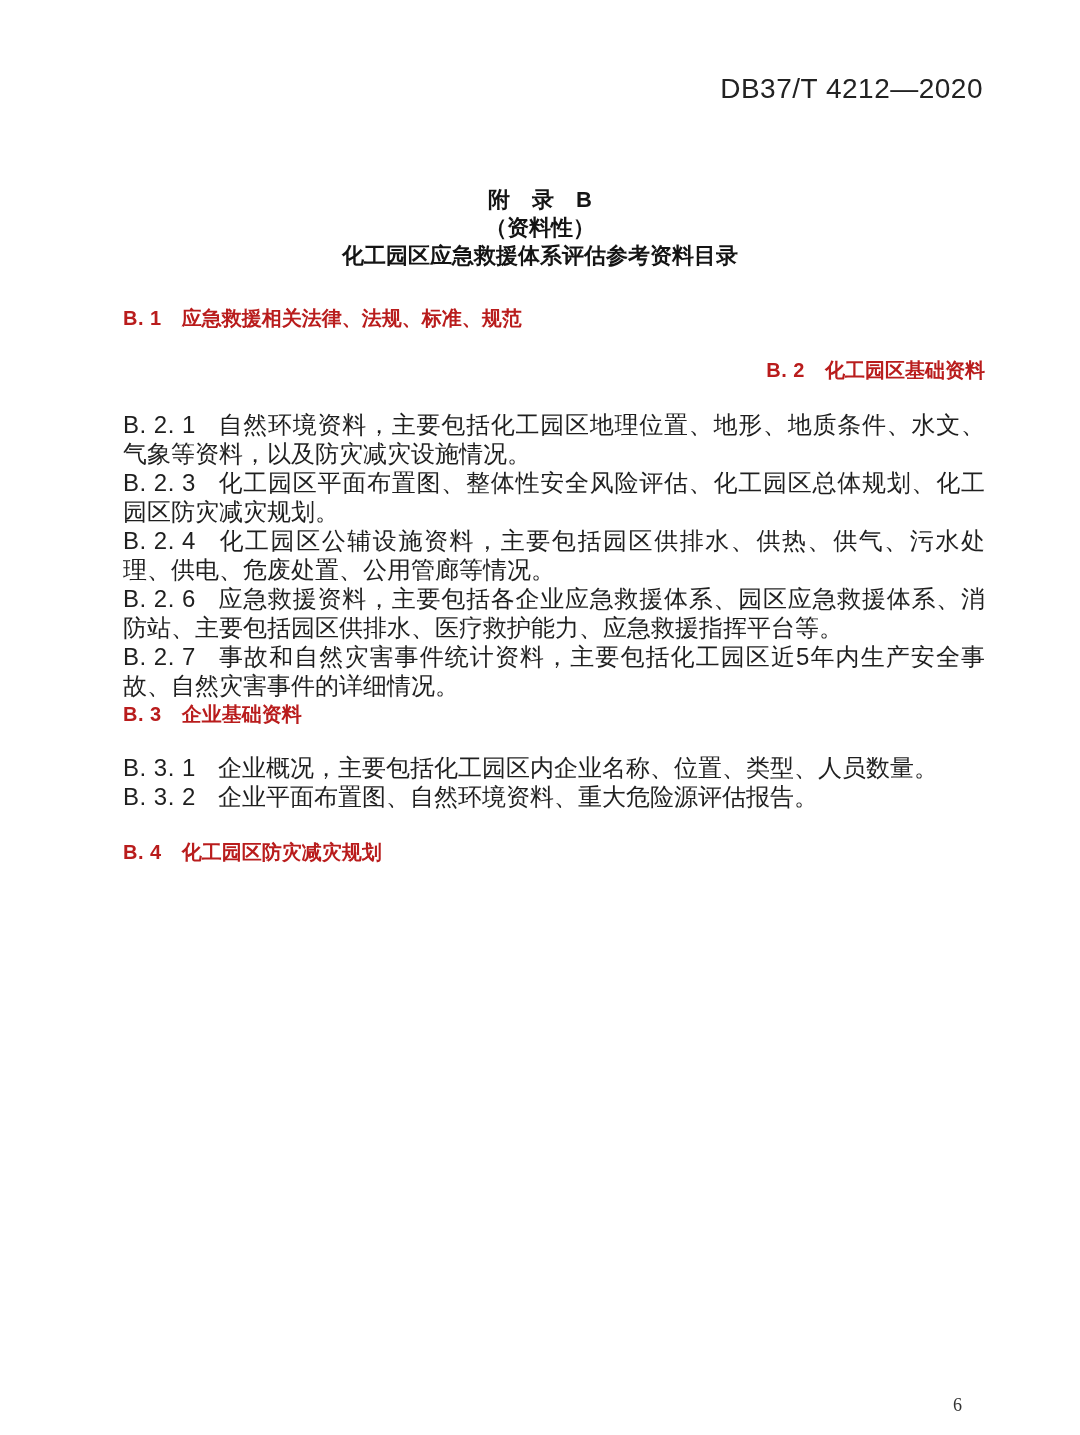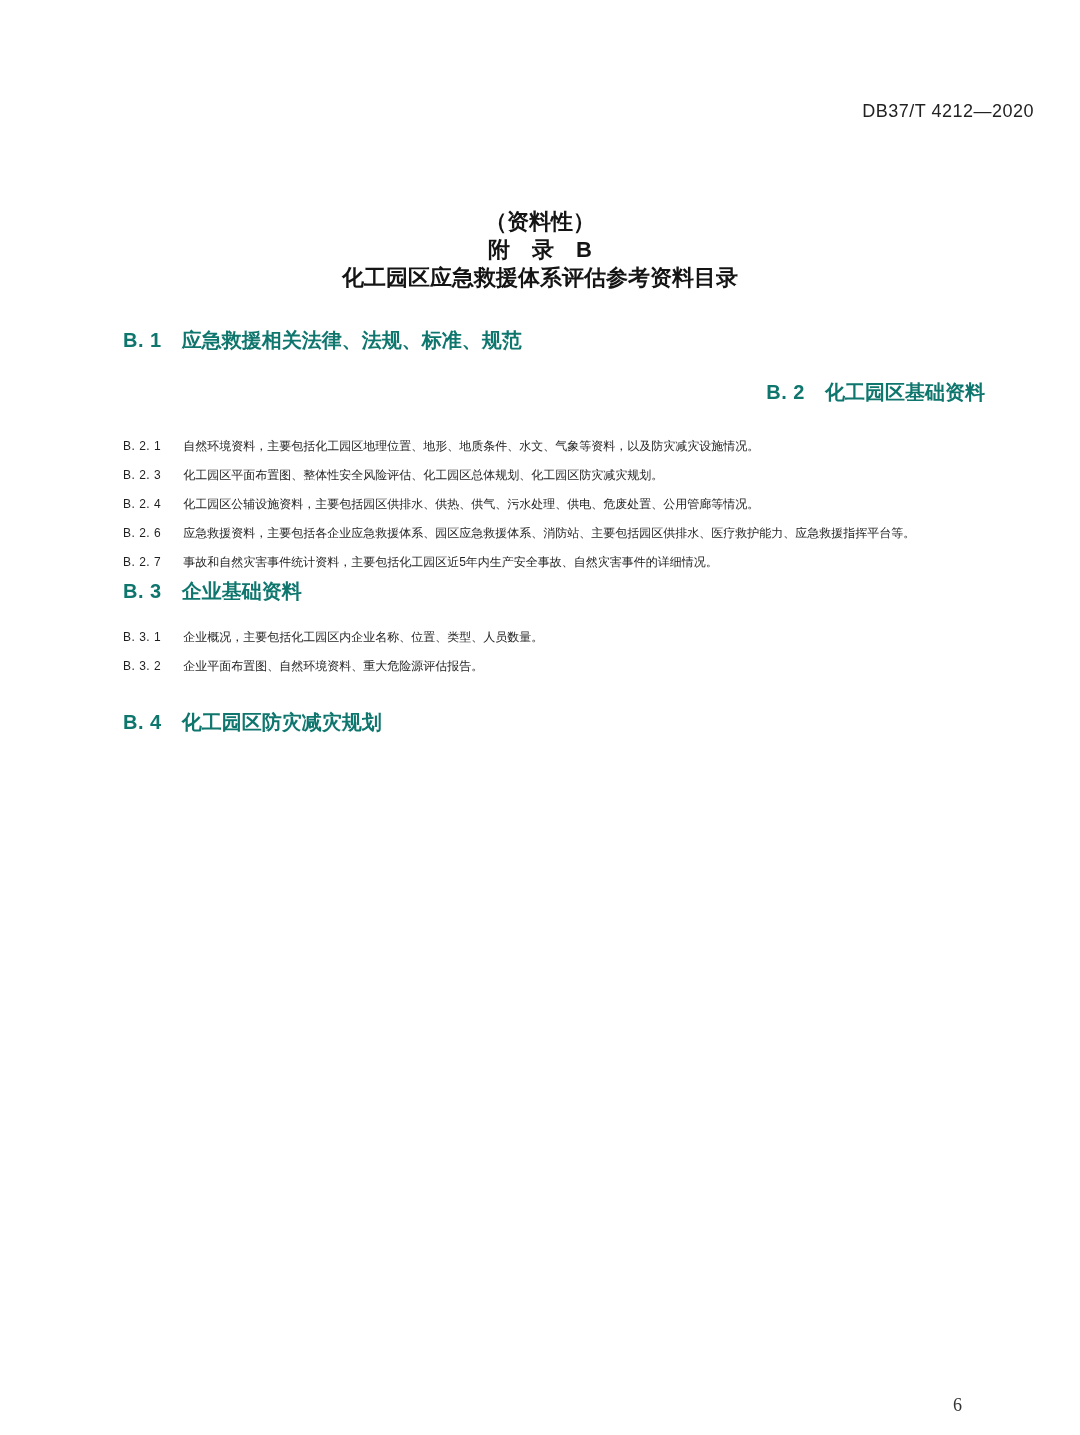--- a/index.html
+++ b/index.html
@@ -11,24 +11,24 @@
     position: relative;
     width: 1080px;
     height: 1435px;
     margin: 0 auto;
     background: #ffffff;
     color: #1f1f1f;
     font-family: "Liberation Sans", sans-serif;
     overflow: hidden;
   }
   .header {
-    margin-top: 98px;
-    padding-right: 46px;
+    margin-top: 76px;
+    padding-right: 97px;
     text-align: right;
-    font-size: 18px;
+    font-size: 28px;
     line-height: 26px;
     color: #222;
     letter-spacing: 0.5px;
   }
   .title-block {
     margin-top: 84px;
     text-align: center;
   }
   .title-line {
     font-size: 22px;
@@ -39,36 +39,36 @@
   }
   .content {
     padding-left: 123px;
     padding-right: 95px;
   }
   .sec-h {
     margin: 0;
     font-size: 20px;
     font-weight: bold;
     line-height: 28px;
-    color: #0f766e;
+    color: #b91c1c;
   }
   .sec-h .num {
     display: inline-block;
     margin-right: 20px;
     letter-spacing: 0.5px;
   }
   .mt-b1 { margin-top: 34px; }
   .mt-b2 { margin-top: 24px; text-align: right; }
   .mt-b3 { }
   .mt-b4 { margin-top: 27px; }
   .items { margin-top: 26px; }
-  .items-b3 { margin-top: 18px; }
+  .items-b3 { margin-top: 25px; }
   .clause {
     margin: 0;
-    font-size: 12px;
+    font-size: 24px;
     line-height: 29px;
     color: #1f1f1f;
     text-align: justify;
   }
   .clause .num {
     display: inline-block;
     margin-right: 22px;
     letter-spacing: 0.5px;
     white-space: nowrap;
   }
@@ -84,22 +84,22 @@
 </head>
 <body>
 
 <div class="page">
 
   <div class="header">
     <span>DB37/T 4212—2020</span>
   </div>
 
   <div class="title-block">
+    <p class="title-line">附　录　B</p>
     <p class="title-line">（资料性）</p>
-    <p class="title-line">附　录　B</p>
     <p class="title-line">化工园区应急救援体系评估参考资料目录</p>
   </div>
 
   <div class="content">
 
     <h3 class="sec-h mt-b1">
       <span class="num">B. 1</span><span>应急救援相关法律、法规、标准、规范</span>
     </h3>
 
     <h3 class="sec-h mt-b2">

